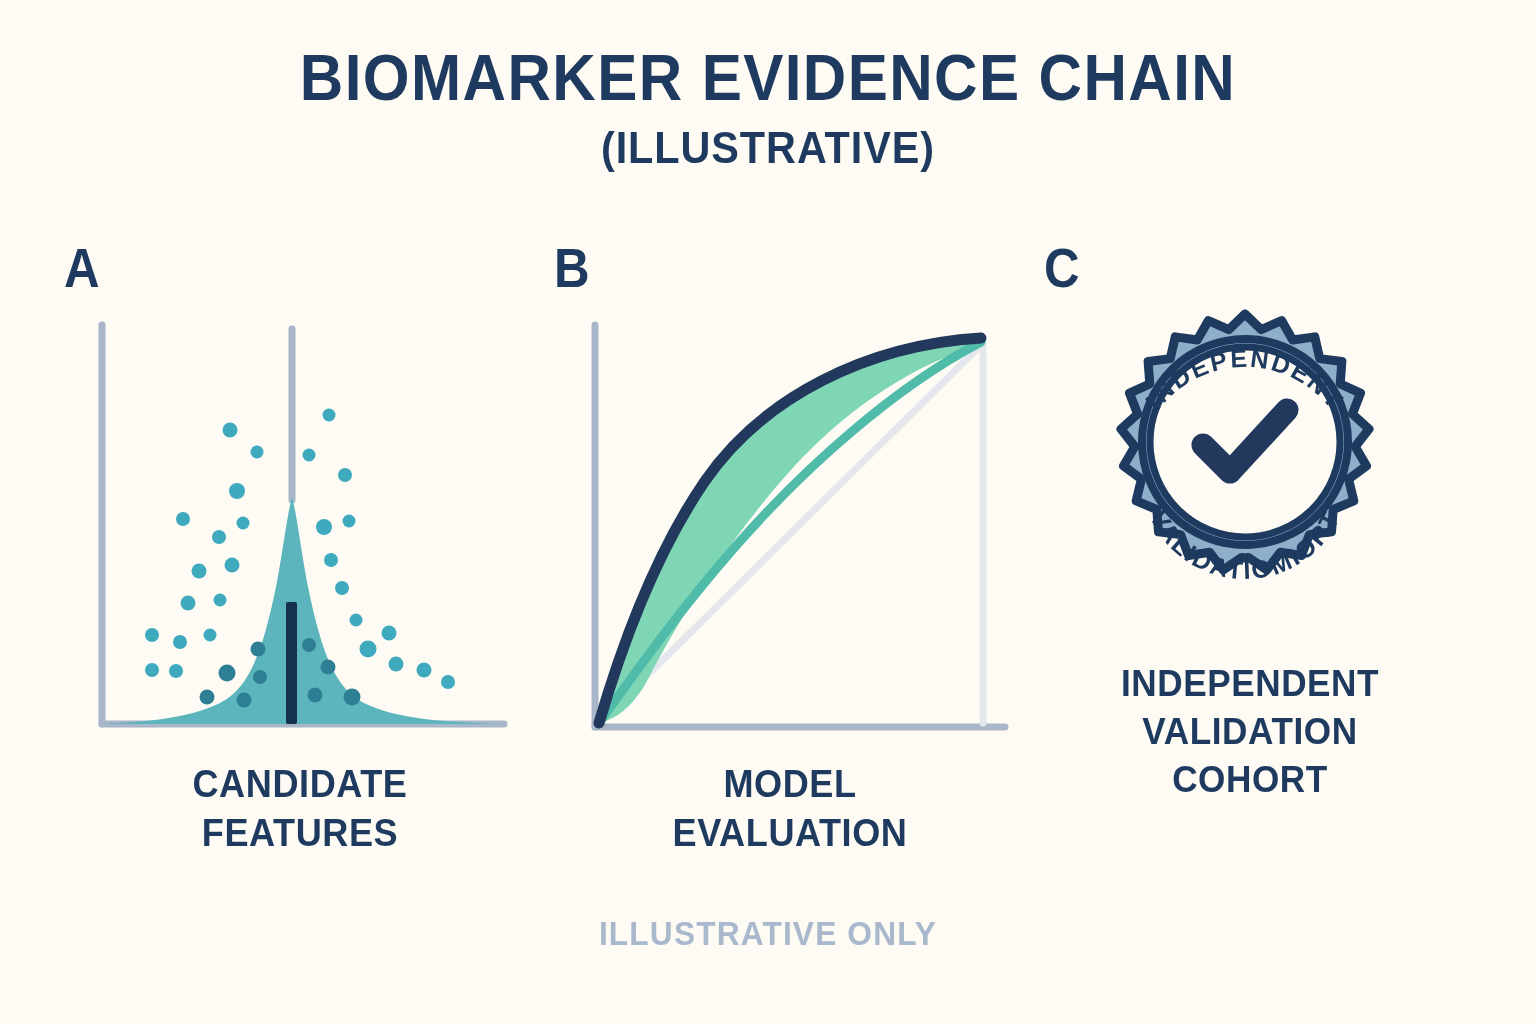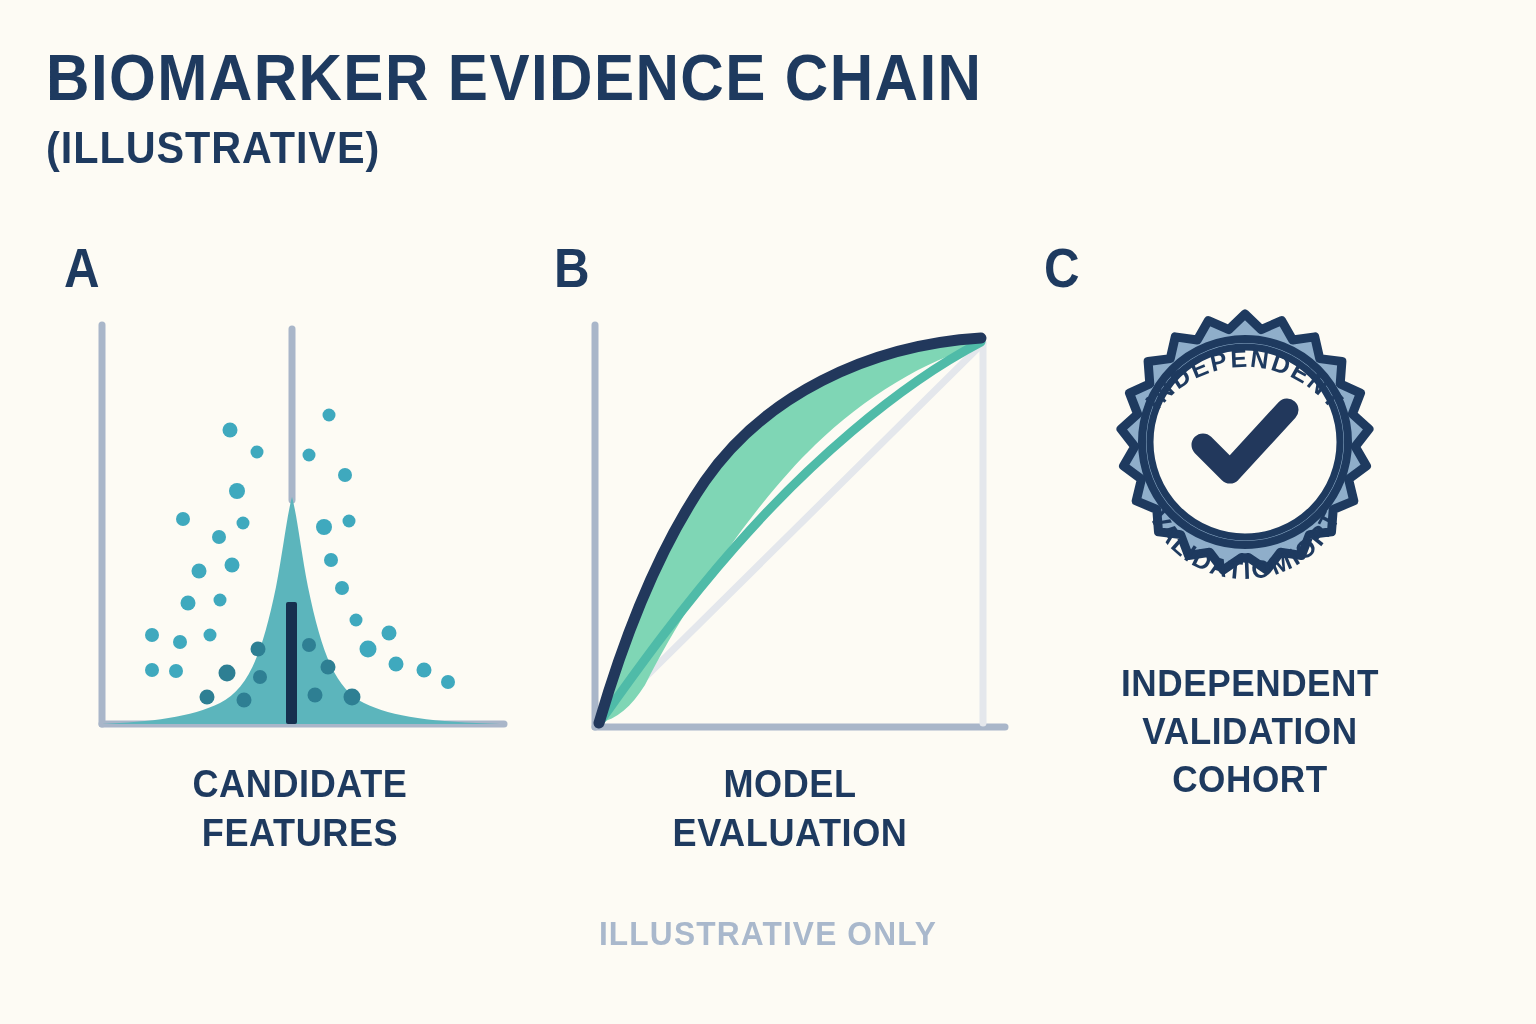--- a/index.html
+++ b/index.html
@@ -16,21 +16,21 @@
     overflow: hidden;
     font-family: "Liberation Sans", sans-serif;
   }
 
   
   #title-block {
     position: absolute;
     left: 0;
     top: 46px;
     width: 1536px;
-    text-align: left;
+    text-align: center;
   }
   #main-title {
     font-family: "Liberation Sans", sans-serif;
     font-weight: bold;
     font-size: 64px;
     letter-spacing: 1.5px;
     color: #1E3A5F;
     line-height: 1.02;
     transform: scaleX(0.94);
     white-space: nowrap;

